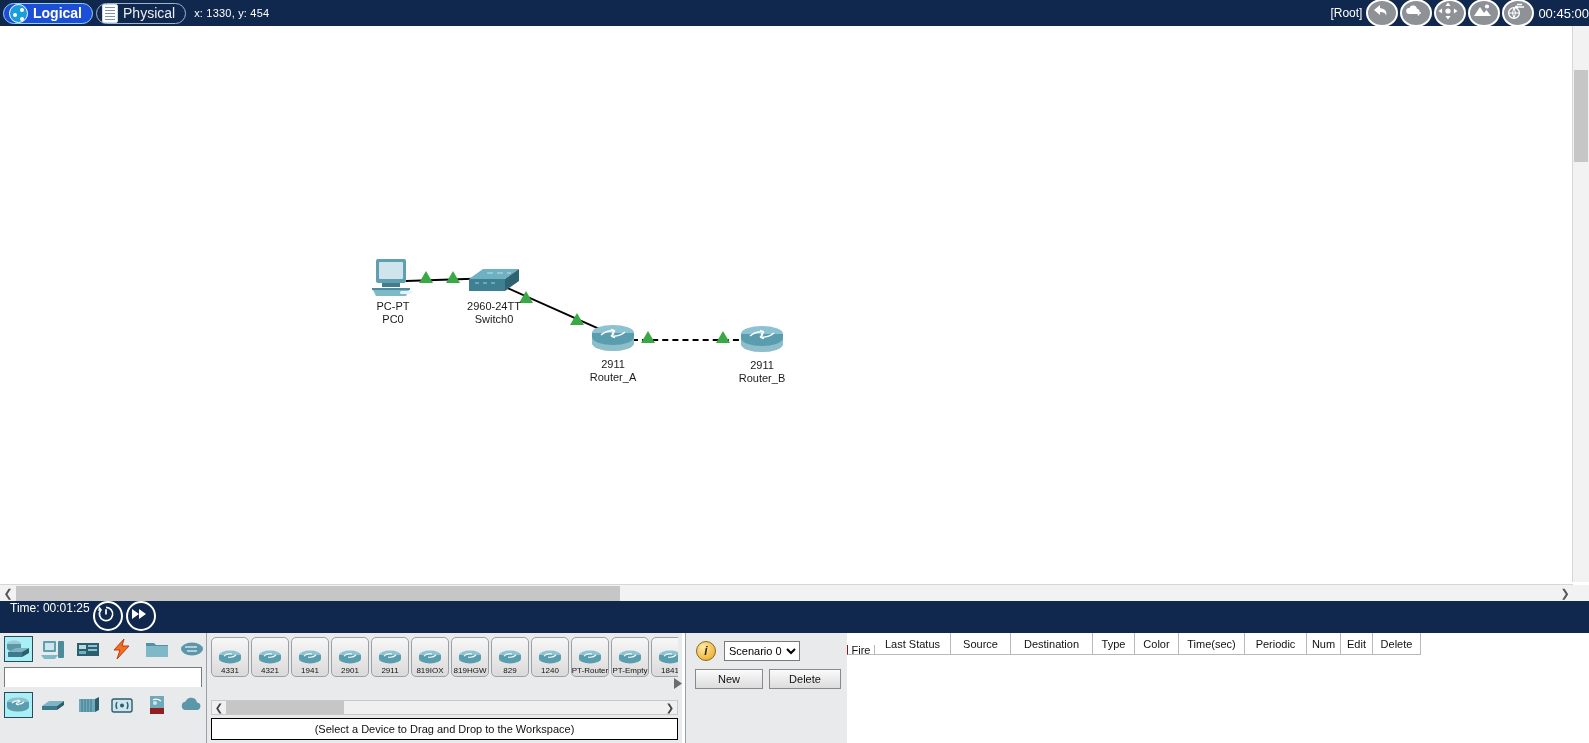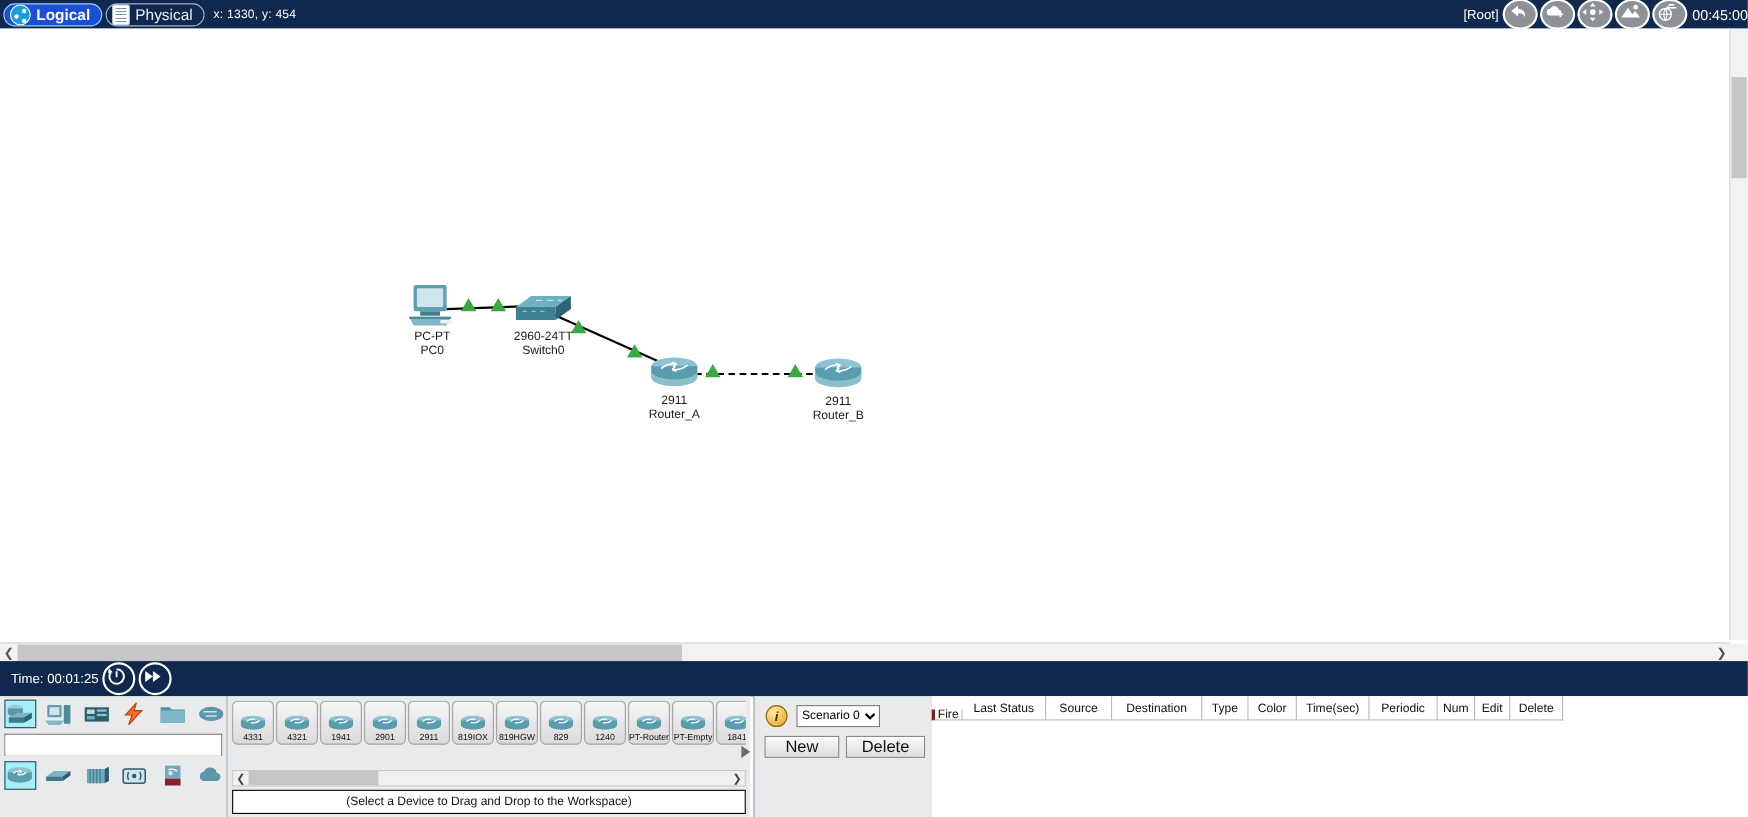--- a/index.html
+++ b/index.html
@@ -90,21 +90,21 @@
     background: #f2f2f2; border-top: 1px solid #d6d6d6;
     display: flex; align-items: center;
   }
   .hscroll .arrow { width: 16px; text-align: center; color: #555; font-size: 11px; }
   .hscroll .thumb { height: 15px; background: #c6c6c6; }
   .corner-box { position: absolute; right: 0; bottom: 141px; width: 16px; height: 17px; background: #f2f2f2; }
 
   
   .timebar {
     position: absolute; left: 0; top: 601px; width: 1589px; height: 32px;
-    background: #10284d; display: flex; align-items: center;
+    background: #10284d; display: flex; 
   }
   .time-text { color: #fff; font-size: 12px; margin-left: 10px; }
   .circbtn {
     width: 26px; height: 26px; border-radius: 50%;
     border: 2px solid #ffffff; background: #10284d;
     position: relative; margin-left: 3px; flex: 0 0 auto;
   }
   .mode-group { margin-left: auto; display: flex; align-items: center; gap: 4px; }
   .mode-btn {
     display: flex; align-items: center; gap: 5px;
@@ -184,36 +184,36 @@
     font-size: 12px; font-weight: bold; font-style: italic;
     display: flex; align-items: center; justify-content: center;
   }
   .scenario-select {
     height: 20px; font-size: 11px; font-family: "Liberation Sans", sans-serif;
     border: 1px solid #7a7a7a; background: #fff; box-sizing: border-box;
   }
   .gbtn {
     background: linear-gradient(to bottom,#fbfbfb,#dcdcdc);
     border: 1px solid #8a8a8a; box-sizing: border-box;
-    font-size: 15px; font-family: "Liberation Sans", sans-serif;
+    font-size: 11px; font-family: "Liberation Sans", sans-serif;
     color: #111; height: 20px; cursor: default; text-align: center;
   }
 
   .pdulist {
     position: absolute; left: 847px; top: 633px; width: 742px; height: 110px;
     background: #ffffff;
   }
   .pdu-head { display: flex; height: 22px; align-items: stretch; background: #ffffff; }
   .pdu-head .th {
     border-right: 1px solid #b9b9b9; border-bottom: 1px solid #b9b9b9;
     font-size: 11px; color: #111;
     display: flex; align-items: center; justify-content: center;
     box-sizing: border-box; white-space: nowrap;
   }
-  .pdu-head .th:first-child { border-left: 3px solid #7f1d1d; margin-top: 12px; }
+  .pdu-head .th:first-child { border-left: 1px solid #7f1d1d; margin-top: 12px; }
   .pdu-body { height: 88px; background: #ffffff; }
 </style>
 </head>
 <body>
 
 <div id="app">
 
   <div class="topbar">
     <div class="view-tab active">
       <span class="tab-icon logical"></span>

